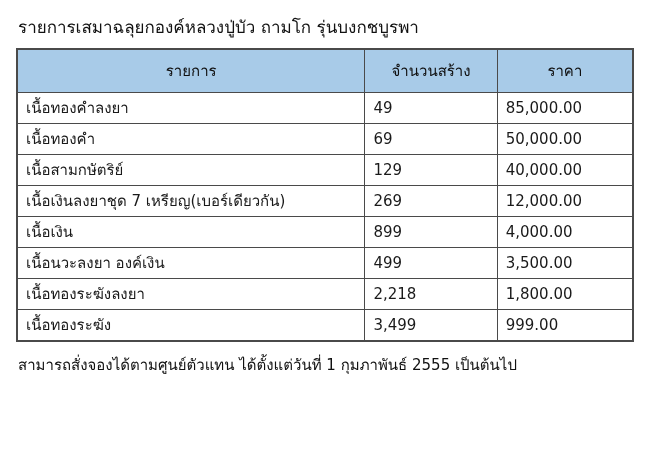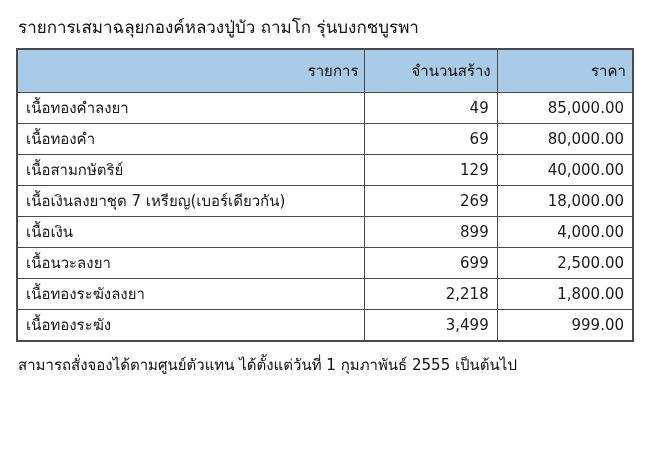--- a/index.html
+++ b/index.html
@@ -44,37 +44,37 @@
     border: 1px solid #4a4a4a;
     font-weight: normal;
     font-size: 15px;
     line-height: 18px;
     padding: 6px 8px;
     height: 21px;
     box-sizing: border-box;
   }
   table.price-table thead th {
     background: #a8cbe8;
-    text-align: right;
+    text-align: center;
     font-size: 15px;
     padding: 12px 6px;
     height: 40px;
     color: #101010;
   }
   .col-item { width: 56.5%; }
   .col-qty  { width: 21.5%; }
   .col-price{ width: 22.0%; }
 
   td.cell-item {
     text-align: left;
     white-space: nowrap;
     overflow: hidden;
   }
   td.cell-qty, td.cell-price {
-    text-align: right;
+    text-align: left;
     white-space: nowrap;
   }
   .footer-note {
     font-size: 15px;
     line-height: 20px;
     padding: 13px 2px 0 2px;
     color: #111111;
     white-space: nowrap;
   }
 </style>
@@ -101,41 +101,41 @@
       </thead>
       <tbody>
         <tr>
           <td class="cell-item">เนื้อทองคำลงยา</td>
           <td class="cell-qty">49</td>
           <td class="cell-price">85,000.00</td>
         </tr>
         <tr>
           <td class="cell-item">เนื้อทองคำ</td>
           <td class="cell-qty">69</td>
-          <td class="cell-price">80,000.00</td>
+          <td class="cell-price">50,000.00</td>
         </tr>
         <tr>
           <td class="cell-item">เนื้อสามกษัตริย์</td>
           <td class="cell-qty">129</td>
           <td class="cell-price">40,000.00</td>
         </tr>
         <tr>
           <td class="cell-item">เนื้อเงินลงยาชุด  7 เหรียญ(เบอร์เดียวกัน)</td>
           <td class="cell-qty">269</td>
-          <td class="cell-price">18,000.00</td>
+          <td class="cell-price">12,000.00</td>
         </tr>
         <tr>
           <td class="cell-item">เนื้อเงิน</td>
           <td class="cell-qty">899</td>
           <td class="cell-price">4,000.00</td>
         </tr>
         <tr>
-          <td class="cell-item">เนื้อนวะลงยา</td>
-          <td class="cell-qty">699</td>
-          <td class="cell-price">2,500.00</td>
+          <td class="cell-item">เนื้อนวะลงยา   องค์เงิน</td>
+          <td class="cell-qty">499</td>
+          <td class="cell-price">3,500.00</td>
         </tr>
         <tr>
           <td class="cell-item">เนื้อทองระฆังลงยา</td>
           <td class="cell-qty">2,218</td>
           <td class="cell-price">1,800.00</td>
         </tr>
         <tr>
           <td class="cell-item">เนื้อทองระฆัง</td>
           <td class="cell-qty">3,499</td>
           <td class="cell-price">999.00</td>

